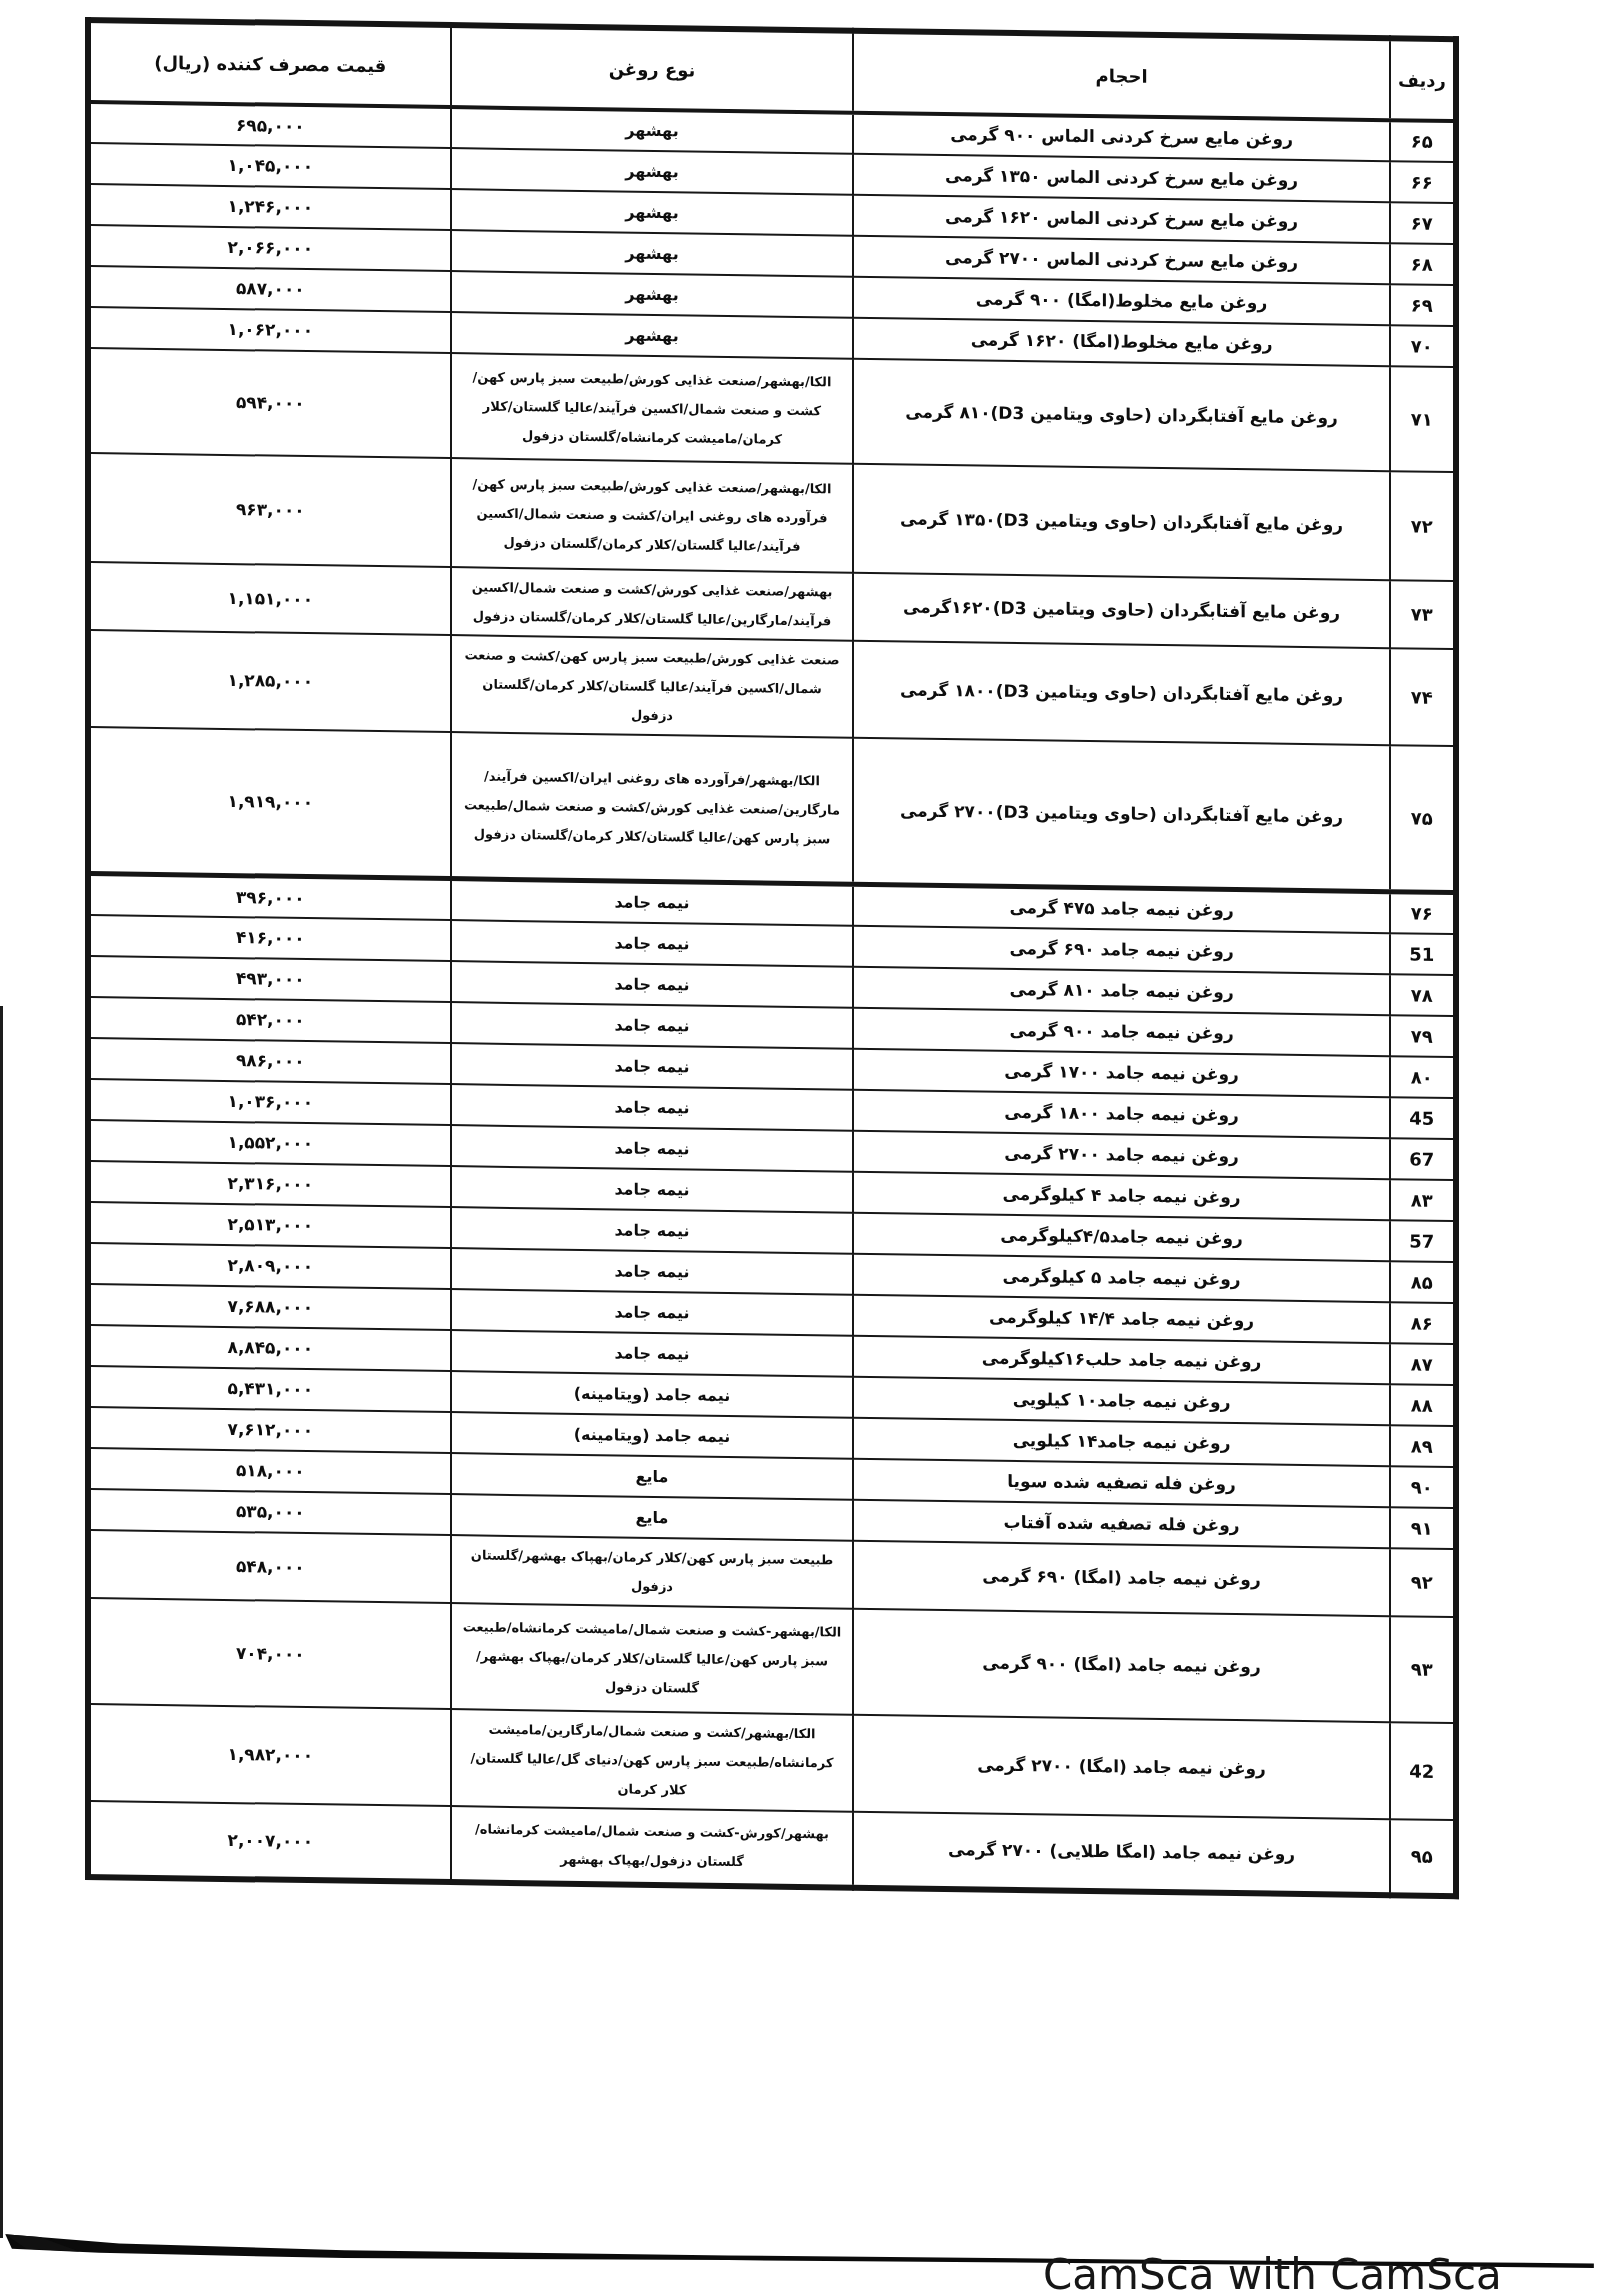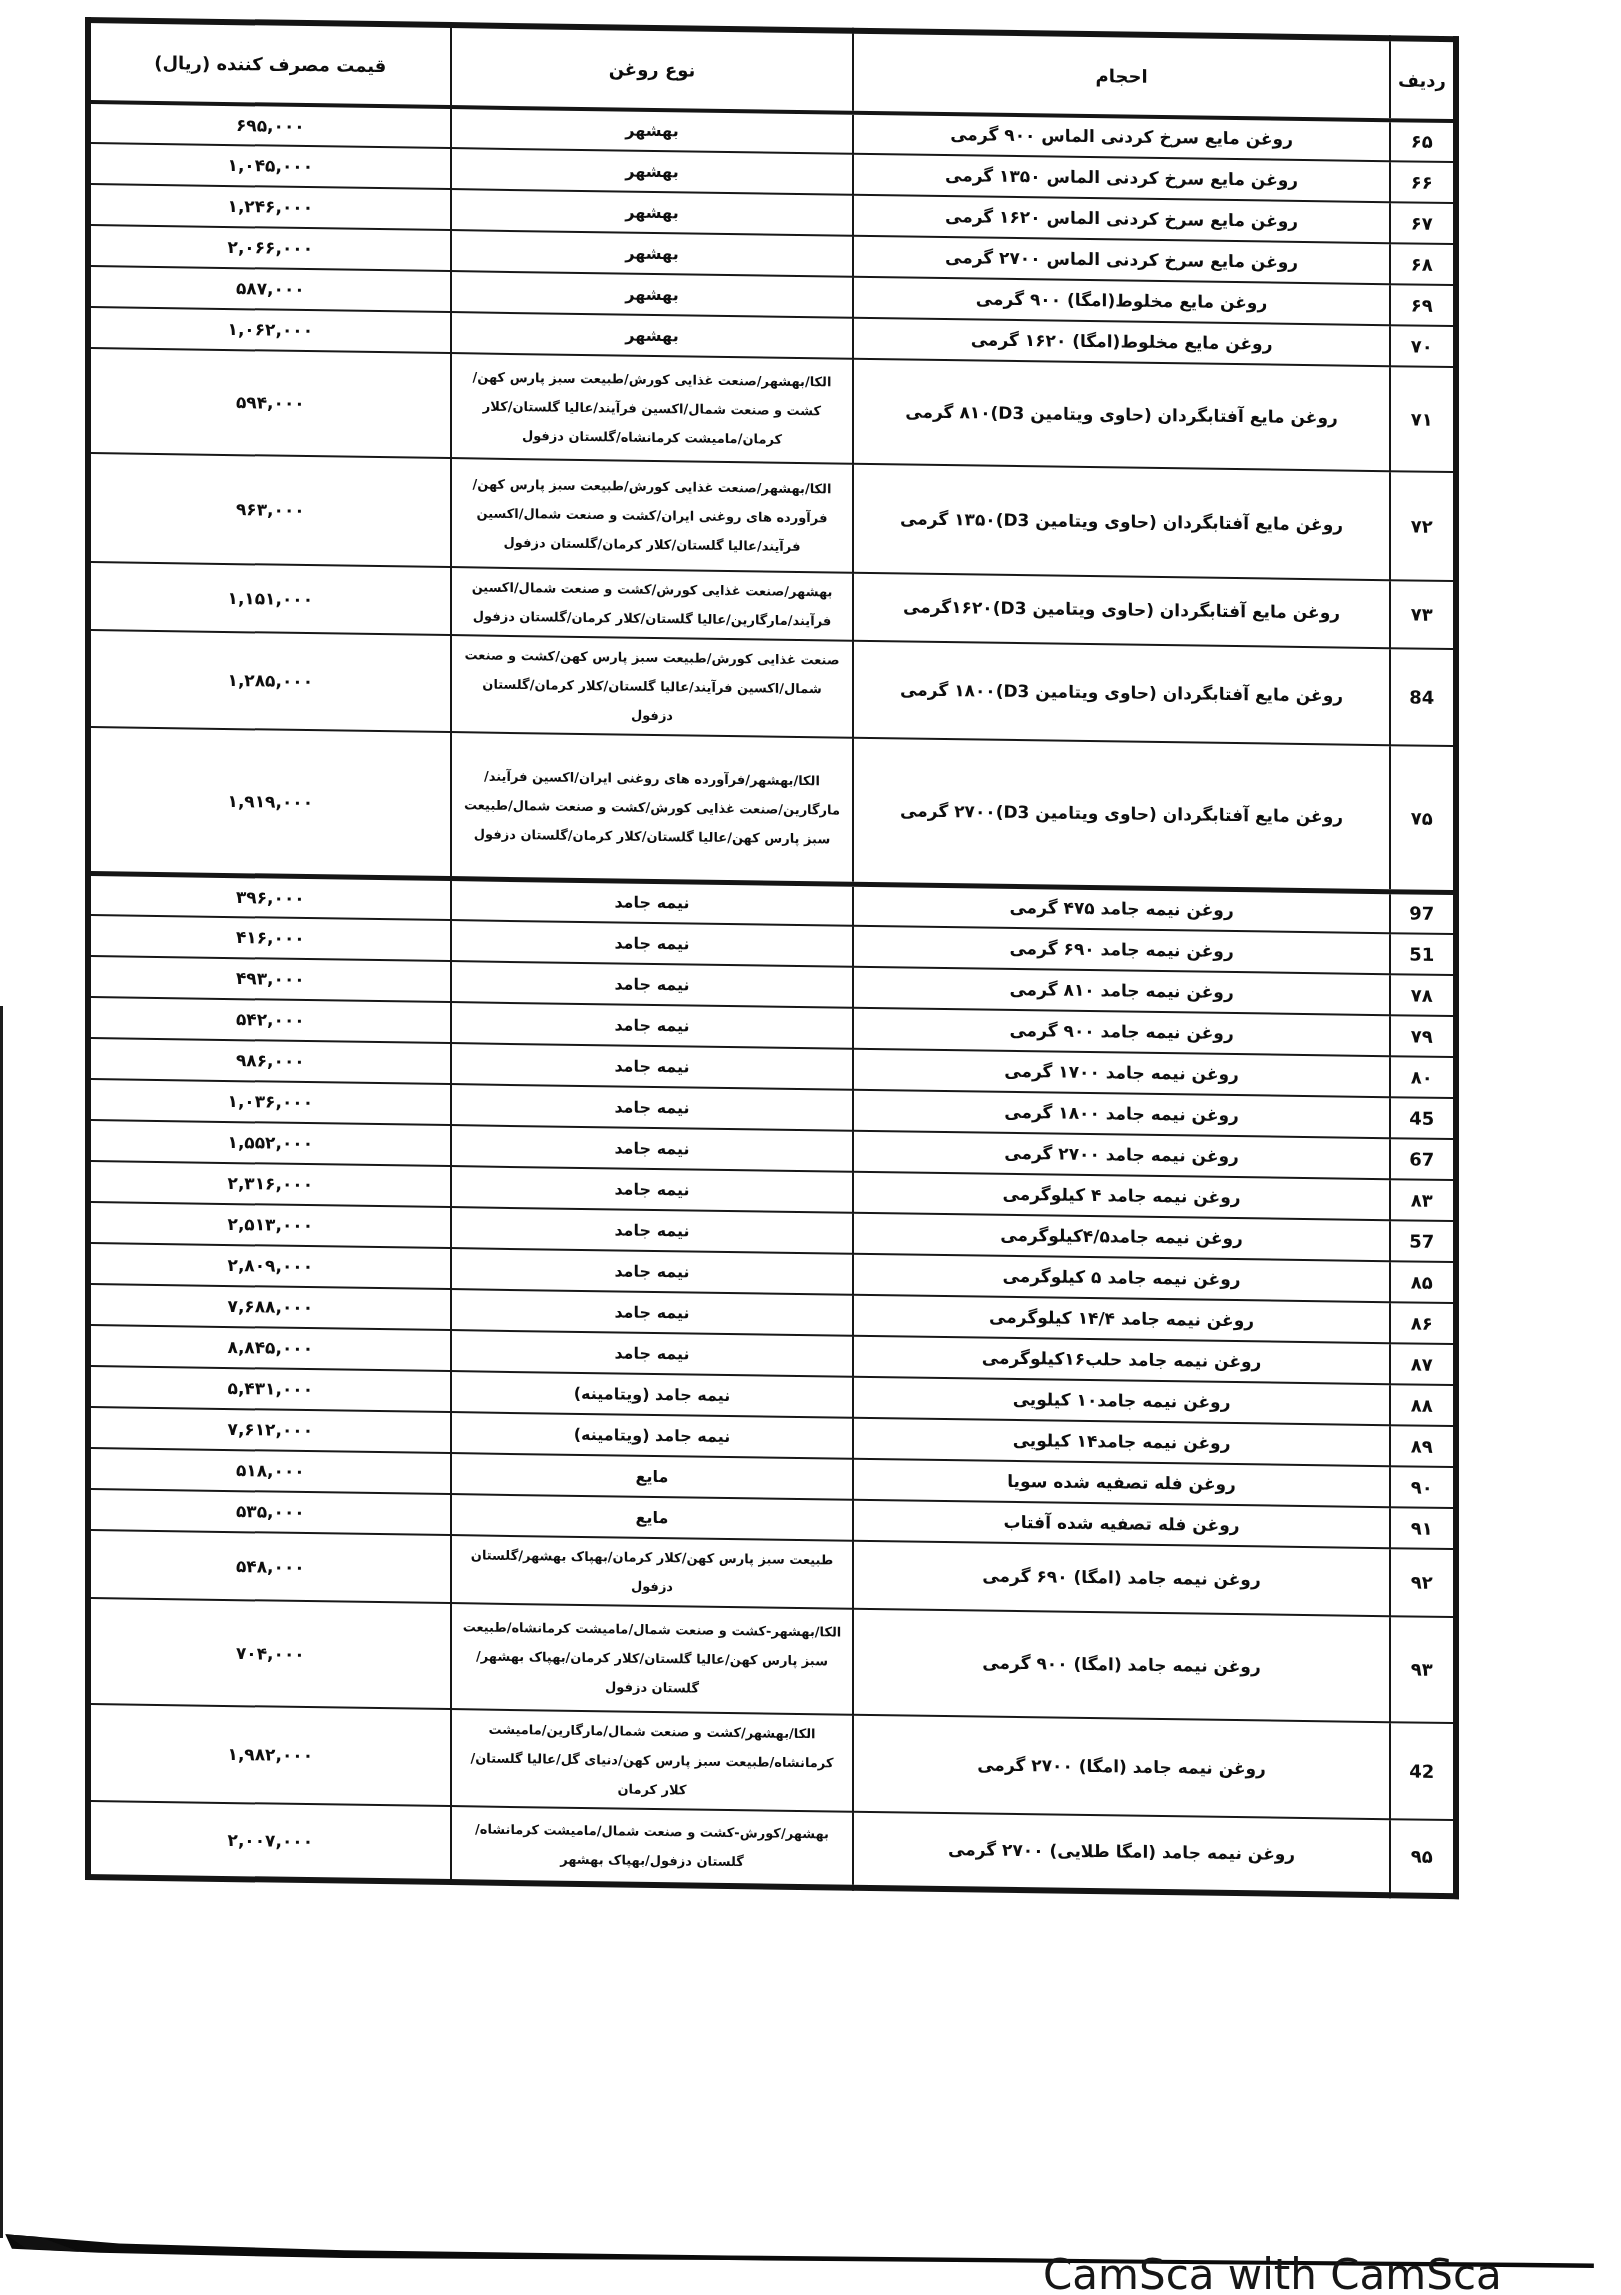--- a/index.html
+++ b/index.html
@@ -110,33 +110,33 @@
           <td class="cell-type factories">الکا/بهشهر/صنعت غذایی کورش/طبیعت سبز پارس کهن/فرآورده های روغنی ایران/کشت و صنعت شمال/اکسین فرآیند/عالیا گلستان/کلار کرمان/گلستان دزفول</td>
           <td class="cell-price">۹۶۳,۰۰۰</td>
         </tr>
         <tr style="height: 62px;">
           <td class="cell-radif">۷۳</td>
           <td class="cell-product">روغن مایع آفتابگردان (حاوی ویتامین D3)۱۶۲۰گرمی</td>
           <td class="cell-type factories">بهشهر/صنعت غذایی کورش/کشت و صنعت شمال/اکسین فرآیند/مارگارین/عالیا گلستان/کلار کرمان/گلستان دزفول</td>
           <td class="cell-price">۱,۱۵۱,۰۰۰</td>
         </tr>
         <tr style="height: 66px;">
-          <td class="cell-radif">84</td>
+          <td class="cell-radif">۷۴</td>
           <td class="cell-product">روغن مایع آفتابگردان (حاوی ویتامین D3)۱۸۰۰ گرمی</td>
           <td class="cell-type factories">صنعت غذایی کورش/طبیعت سبز پارس کهن/کشت و صنعت شمال/اکسین فرآیند/عالیا گلستان/کلار کرمان/گلستان دزفول</td>
           <td class="cell-price">۱,۲۸۵,۰۰۰</td>
         </tr>
         <tr style="height: 147px;">
           <td class="cell-radif">۷۵</td>
           <td class="cell-product">روغن مایع آفتابگردان (حاوی ویتامین D3)۲۷۰۰ گرمی</td>
           <td class="cell-type factories">الکا/بهشهر/فرآورده های روغنی ایران/اکسین فرآیند/مارگارین/صنعت غذایی کورش/کشت و صنعت شمال/طبیعت سبز پارس کهن/عالیا گلستان/کلار کرمان/گلستان دزفول</td>
           <td class="cell-price">۱,۹۱۹,۰۰۰</td>
         </tr>
         <tr class="thick-top" style="height: 41px;">
-          <td class="cell-radif">97</td>
+          <td class="cell-radif">۷۶</td>
           <td class="cell-product">روغن نیمه جامد ۴۷۵ گرمی</td>
           <td class="cell-type">نیمه جامد</td>
           <td class="cell-price">۳۹۶,۰۰۰</td>
         </tr>
         <tr style="height: 41px;">
           <td class="cell-radif">51</td>
           <td class="cell-product">روغن نیمه جامد ۶۹۰ گرمی</td>
           <td class="cell-type">نیمه جامد</td>
           <td class="cell-price">۴۱۶,۰۰۰</td>
         </tr>

